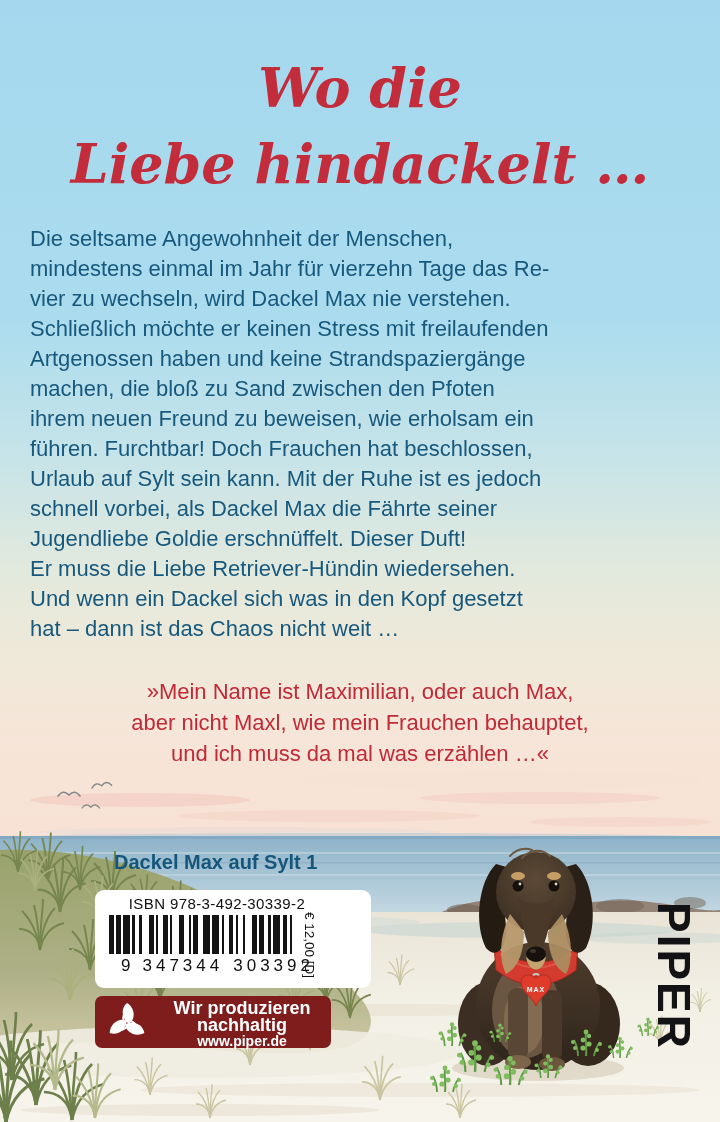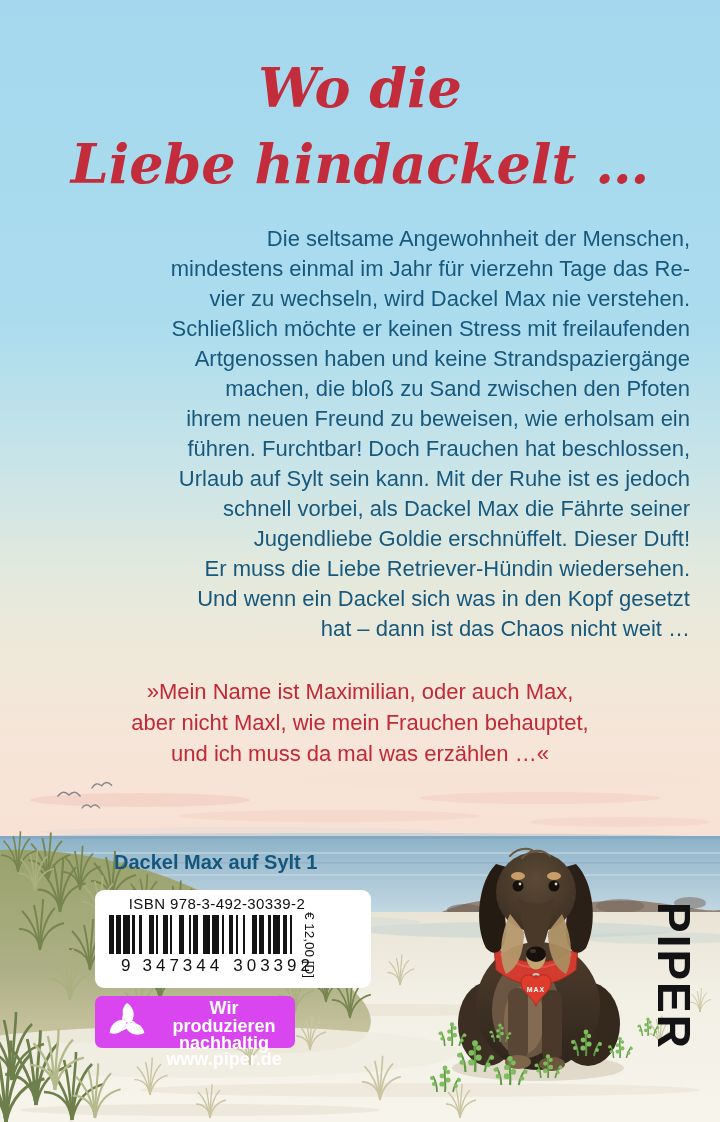--- a/index.html
+++ b/index.html
@@ -9,21 +9,21 @@
   }
   .cover svg{display:block;}
   .bg{position:absolute;left:0;top:0;}
   
   .title{
     position:absolute;top:50px;left:0;right:0;text-align:center;
     font-family:"DejaVu Serif",serif;font-style:italic;font-weight:bold;
     color:#c22c3b;font-size:54px;line-height:76px;
   }
   .blurb{
-    position:absolute;top:224px;left:30px;right:30px;text-align:right;
+    position:absolute;top:224px;left:30px;right:30px;text-align:left;
     color:#17587d;font-size:22px;line-height:30px;font-weight:normal;
   }
   .blurb .ln{white-space:nowrap;}
   .quote{
     position:absolute;top:676px;left:30px;right:30px;text-align:center;
     color:#c22936;font-size:22px;line-height:31px;
   }
   .quote .ln{white-space:nowrap;}
   .series{
     position:absolute;left:114px;top:843px;
@@ -48,28 +48,28 @@
   }
   .digits .grp{letter-spacing:4px;margin:0 5px;}
   .digits .first{margin-right:7px;}
   .price{
     position:absolute;width:84px;height:16px;left:172px;top:47px;
     transform:rotate(90deg);text-align:center;
     color:#101010;font-size:13.5px;white-space:nowrap;
   }
   
   .badge{
-    position:absolute;left:95px;top:996px;width:200px;height:52px;
-    background:#d946ef;border-radius:7px;color:#fff;
+    position:absolute;left:95px;top:996px;width:236px;height:52px;
+    background:#7f1d1d;border-radius:7px;color:#fff;
   }
   .badge .leaves{position:absolute;left:9px;top:3px;}
   .badge .btxt{position:absolute;left:62px;right:4px;top:3px;text-align:center;}
   .badge .b1{font-size:18px;font-weight:bold;line-height:18px;}
   .badge .b2{font-size:18px;font-weight:bold;line-height:17px;}
-  .badge .b3{font-size:18px;font-weight:bold;line-height:15px;}
+  .badge .b3{font-size:14px;font-weight:bold;line-height:15px;}
   
   .piper{
     position:absolute;width:180px;height:46px;left:588px;top:953px;
     transform:rotate(90deg);text-align:center;
     color:#131316;font-size:46px;font-weight:bold;letter-spacing:2px;
     font-family:"Liberation Sans",sans-serif;white-space:nowrap;
   }
 </style>
 </head>
 <body>

